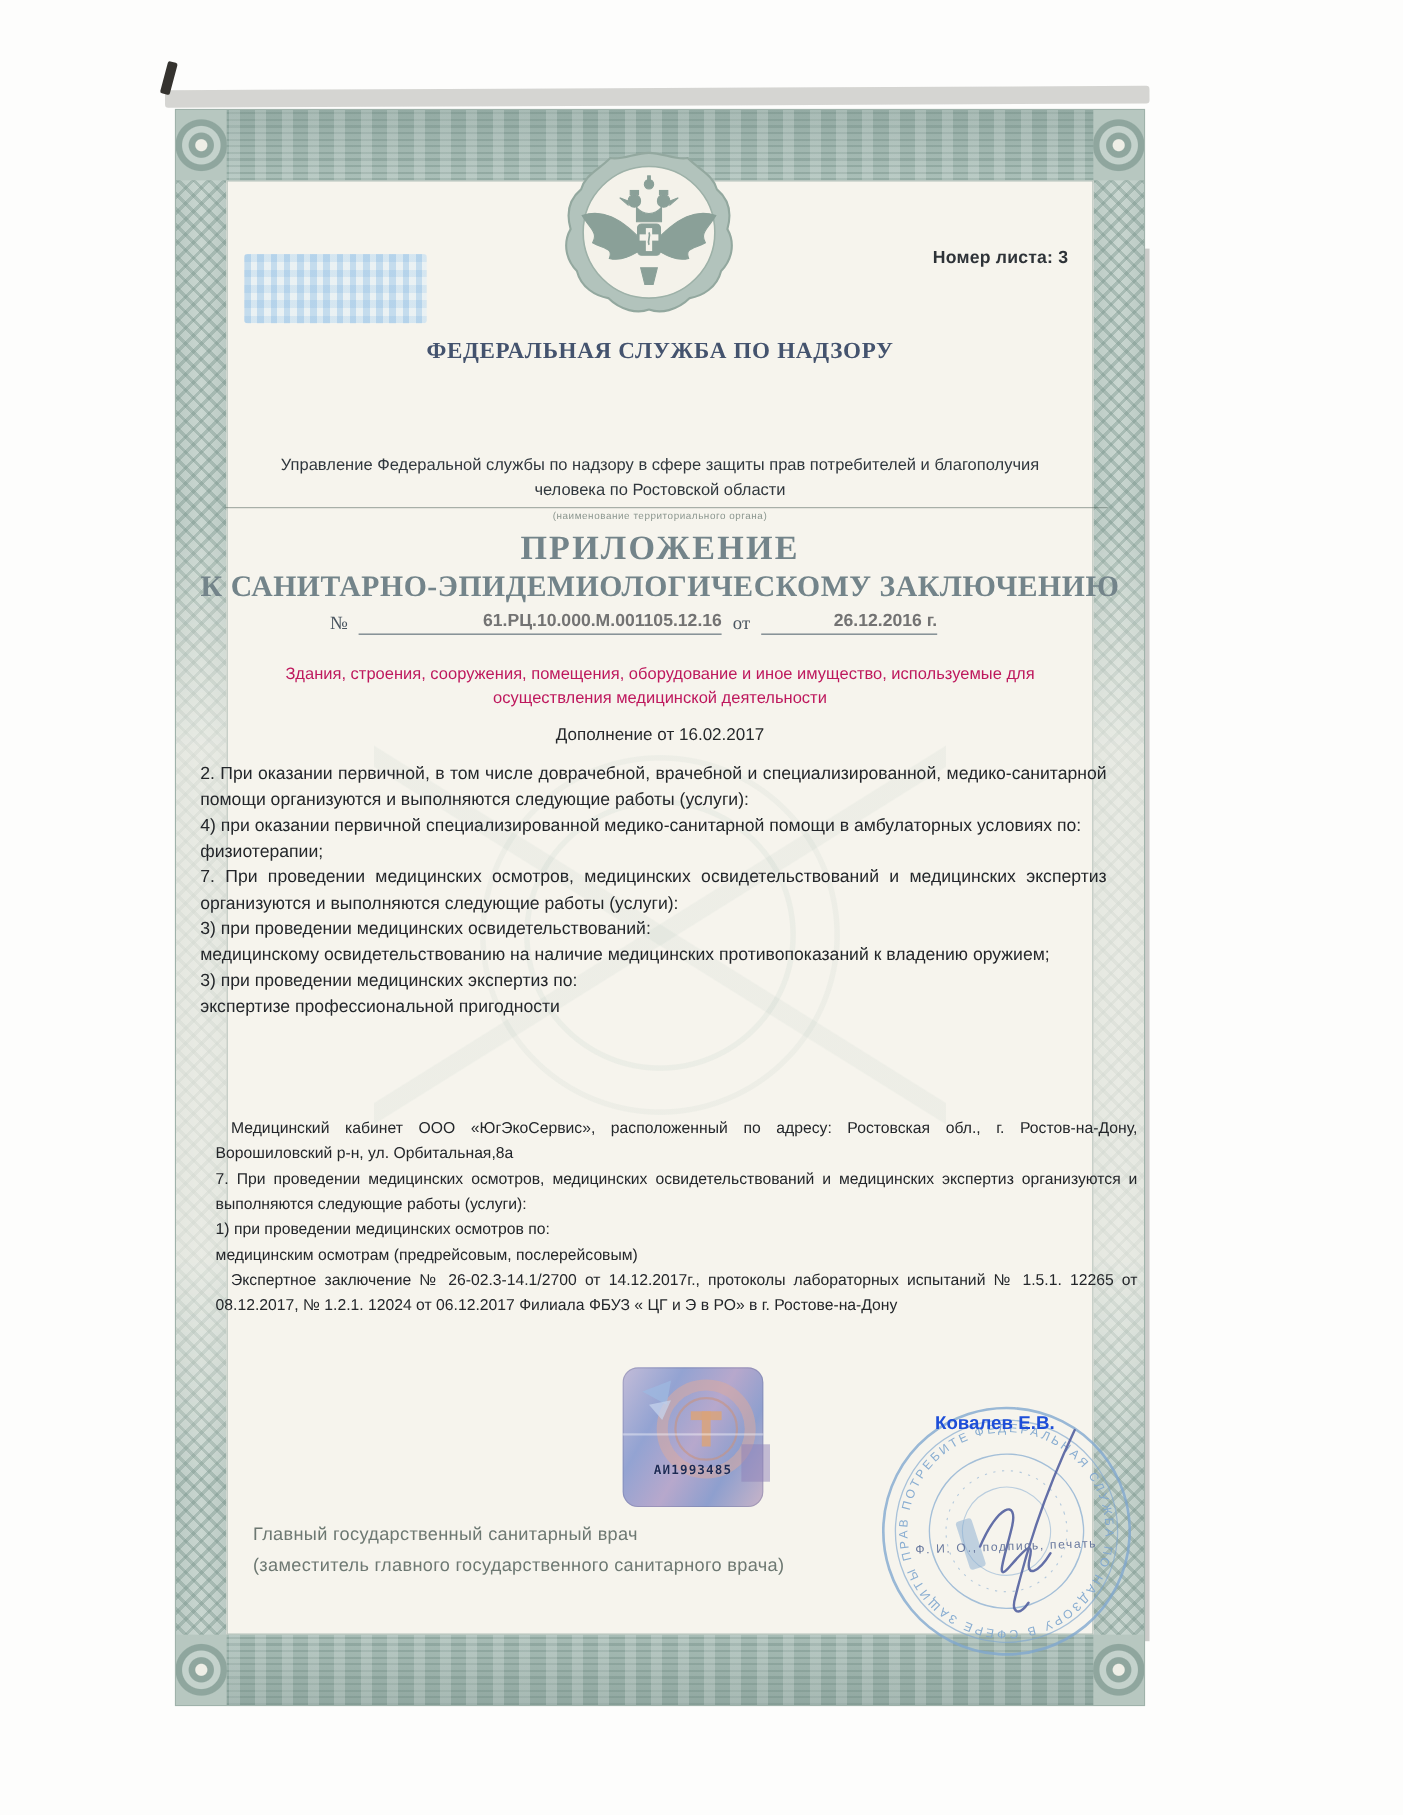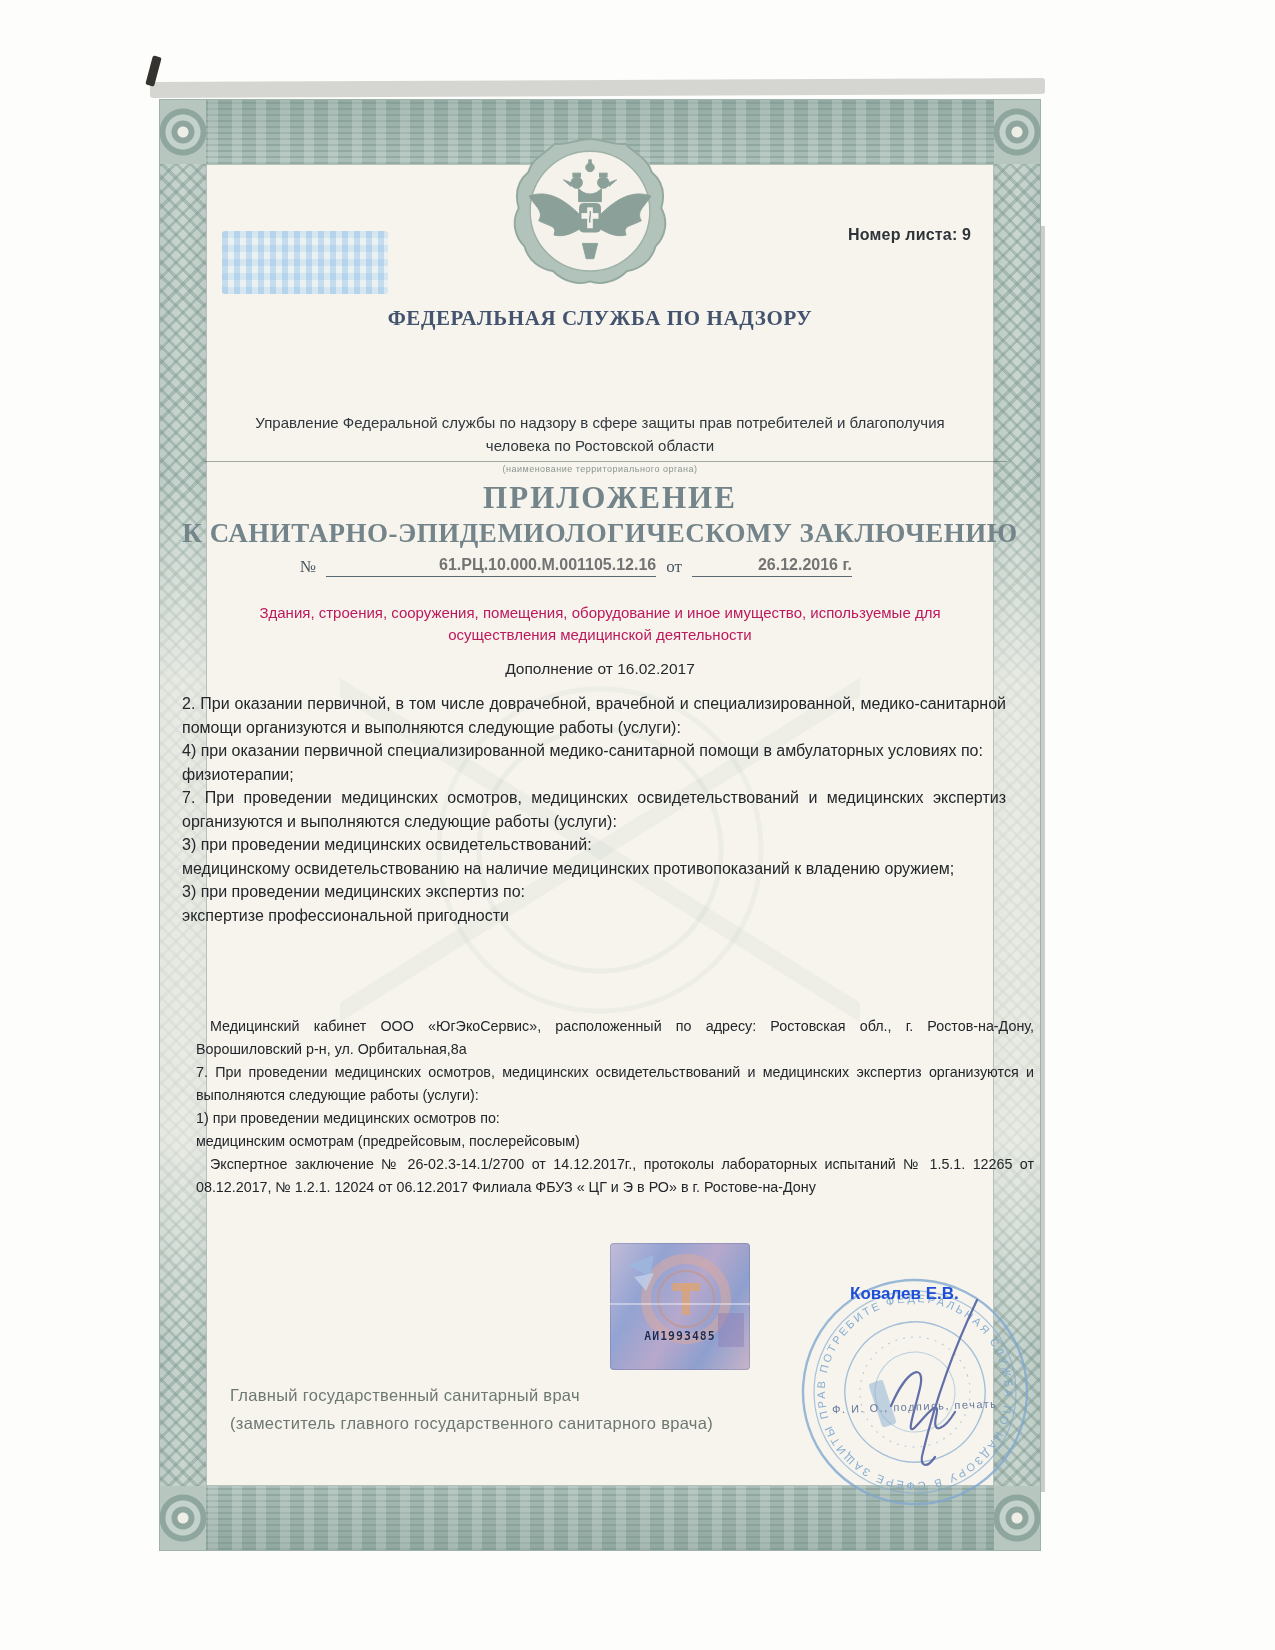--- a/index.html
+++ b/index.html
@@ -55,39 +55,39 @@
   .sheet-number{left:848px;top:226px;width:170px;font-size:16px;font-weight:bold;color:#2e3338;letter-spacing:.2px;}
   .agency{font-family:"Liberation Serif",serif;font-weight:bold;color:#44536e;}
   .agency-1{top:306px;font-size:21px;letter-spacing:.6px;}
   .agency-2{top:338px;font-size:19.5px;letter-spacing:.3px;}
   .office{font-size:15px;color:#30373d;}
   .office-1{top:414px;}
   .office-2{top:437px;}
   .office-rule{left:205px;top:461px;width:802px;height:1px;background:rgba(90,105,98,.55);}
   .office-caption{top:464px;font-size:9px;color:#8b968f;letter-spacing:.5px;}
   .doc-title{font-family:"Liberation Serif",serif;font-weight:bold;color:#73848a;}
-  .doc-title-1{top:480px;font-size:31px;letter-spacing:2px;padding-left:10px;}
+  .doc-title-1{top:480px;font-size:31px;letter-spacing:2px;}
   .doc-title-2{top:518px;font-size:27px;letter-spacing:.5px;}
   .number-row{left:300px;top:556px;width:648px;display:flex;align-items:flex-end;gap:10px;z-index:4;}
   .no-sign,.from-label{font-family:"Liberation Serif",serif;font-size:17px;color:#4a5560;}
   .u-seg{border-bottom:1.5px solid #5a6a74;text-align:right;font-size:16px;font-weight:bold;color:#737373;padding-bottom:2px;}
   .u-number{width:330px;}
   .u-date{width:160px;}
   .subject{left:250px;top:602px;width:700px;text-align:center;font-size:15px;color:#be185d;line-height:22px;}
   .sup-heading{font-size:15.5px;color:#26292c;}
   .sup1-heading{top:660px;}
   .sup2-heading{top:940px;}
   .sup-block p{margin:0;text-align:justify;}
   .sup1-block{left:182px;top:692px;width:824px;font-size:16px;line-height:23.5px;color:#23262a;}
   .sup2-block{left:196px;top:976px;width:838px;font-size:14.3px;line-height:23px;color:#23262a;margin-top:39px;}
   .sup2-block .indent{text-indent:14px;}
   
-  .hologram{position:absolute;left:566px;top:1243px;width:140px;height:127px;z-index:4;border-radius:4px;
+  .hologram{position:absolute;left:566px;top:1243px;width:128px;height:127px;z-index:4;border-radius:14px;
     background:linear-gradient(120deg,#c3bcd8 0%,#93a3d2 28%,#b7a8cc 52%,#8e9fce 74%,#c9b4c8 100%);
-    box-shadow:0 0 0 1px rgba(110,110,150,.35) inset;margin-left:44px;}
+    box-shadow:0 0 0 1px rgba(110,110,150,.35) inset;}
   .hologram .seam{position:absolute;left:0;top:60px;width:100%;height:2px;background:rgba(255,255,255,.4);}
   .holo-serial{position:absolute;left:0;top:86px;width:100%;text-align:center;font-family:"DejaVu Sans Mono",monospace;font-size:11.5px;font-weight:bold;color:#1d2a55;letter-spacing:1px;text-shadow:0 0 1px rgba(255,255,255,.5);}
   
   .stamp{position:absolute;left:795px;top:1272px;width:240px;height:240px;z-index:4;opacity:.92;}
   .signer-name{left:850px;top:1284px;width:160px;font-size:17px;font-weight:bold;color:#1d4ed8;z-index:5;}
   .fio-caption{left:832px;top:1400px;width:190px;font-size:11px;color:#67779d;letter-spacing:1.5px;transform:rotate(-2deg);z-index:5;}
   .post-line{left:230px;width:640px;font-size:16.5px;color:#6d7872;letter-spacing:.3px;}
   .post-1{top:1386px;}
   .post-2{top:1414px;}
 </style>
@@ -135,21 +135,21 @@
       <g fill="#f4f2ea">
         <rect x="97" y="78" width="6" height="22"></rect>
         <rect x="91" y="84" width="18" height="6"></rect>
       </g>
       <path d="M100,82 C102,86 98,90 100,94" fill="none" stroke="#8aa098" stroke-width="1.6"></path>
     </svg>
   </div>
 
   <div class="mosaic"></div>
 
-  <div class="abs sheet-number">Номер листа: 9</div>
+  <div class="abs sheet-number">Номер листа: 3</div>
 
   <div class="abs center agency agency-1">ФЕДЕРАЛЬНАЯ СЛУЖБА ПО НАДЗОРУ</div>
 
   <div class="abs center office office-1">Управление Федеральной службы по надзору в сфере защиты прав потребителей и благополучия</div>
   <div class="abs center office office-2">человека  по Ростовской области</div>
   <div class="abs office-rule"></div>
   <div class="abs center office-caption">(наименование территориального органа)</div>
 
   <div class="abs center doc-title doc-title-1">ПРИЛОЖЕНИЕ</div>
   <div class="abs center doc-title doc-title-2">К САНИТАРНО-ЭПИДЕМИОЛОГИЧЕСКОМУ ЗАКЛЮЧЕНИЮ</div>

